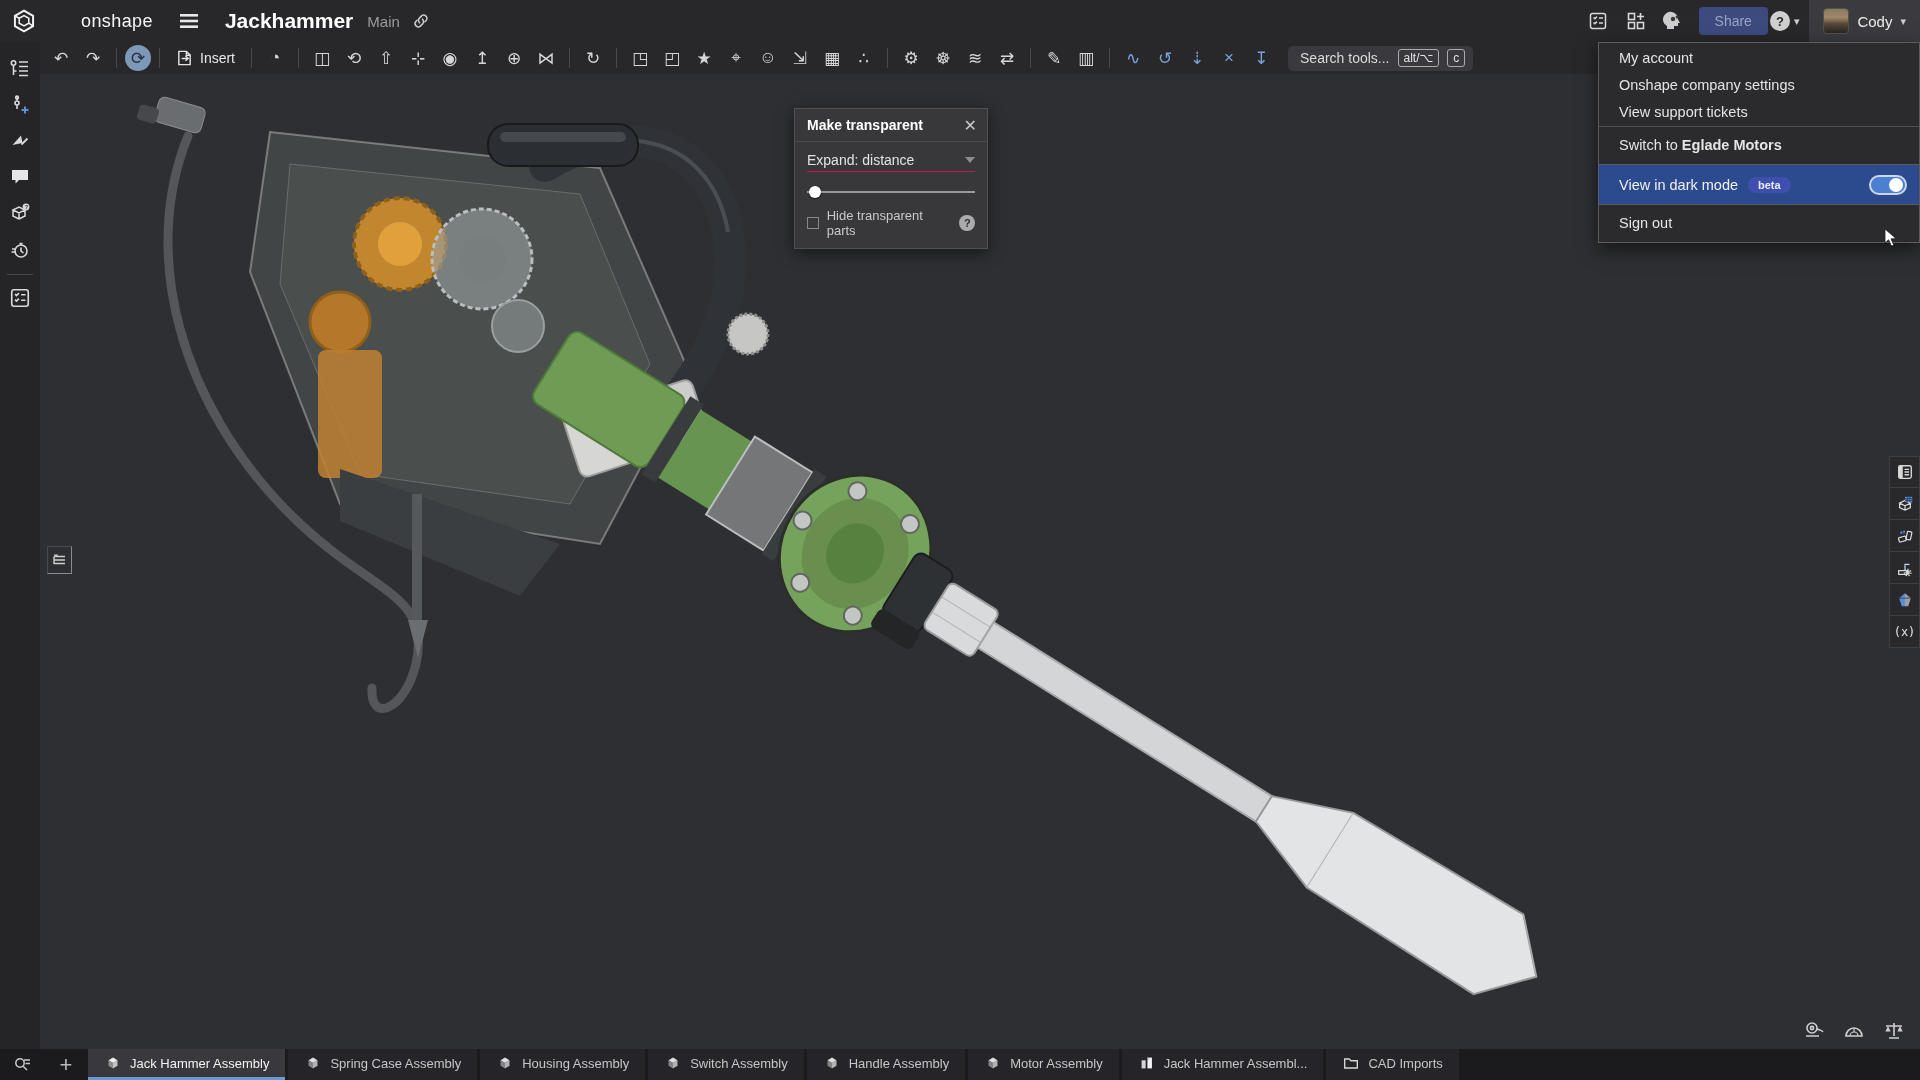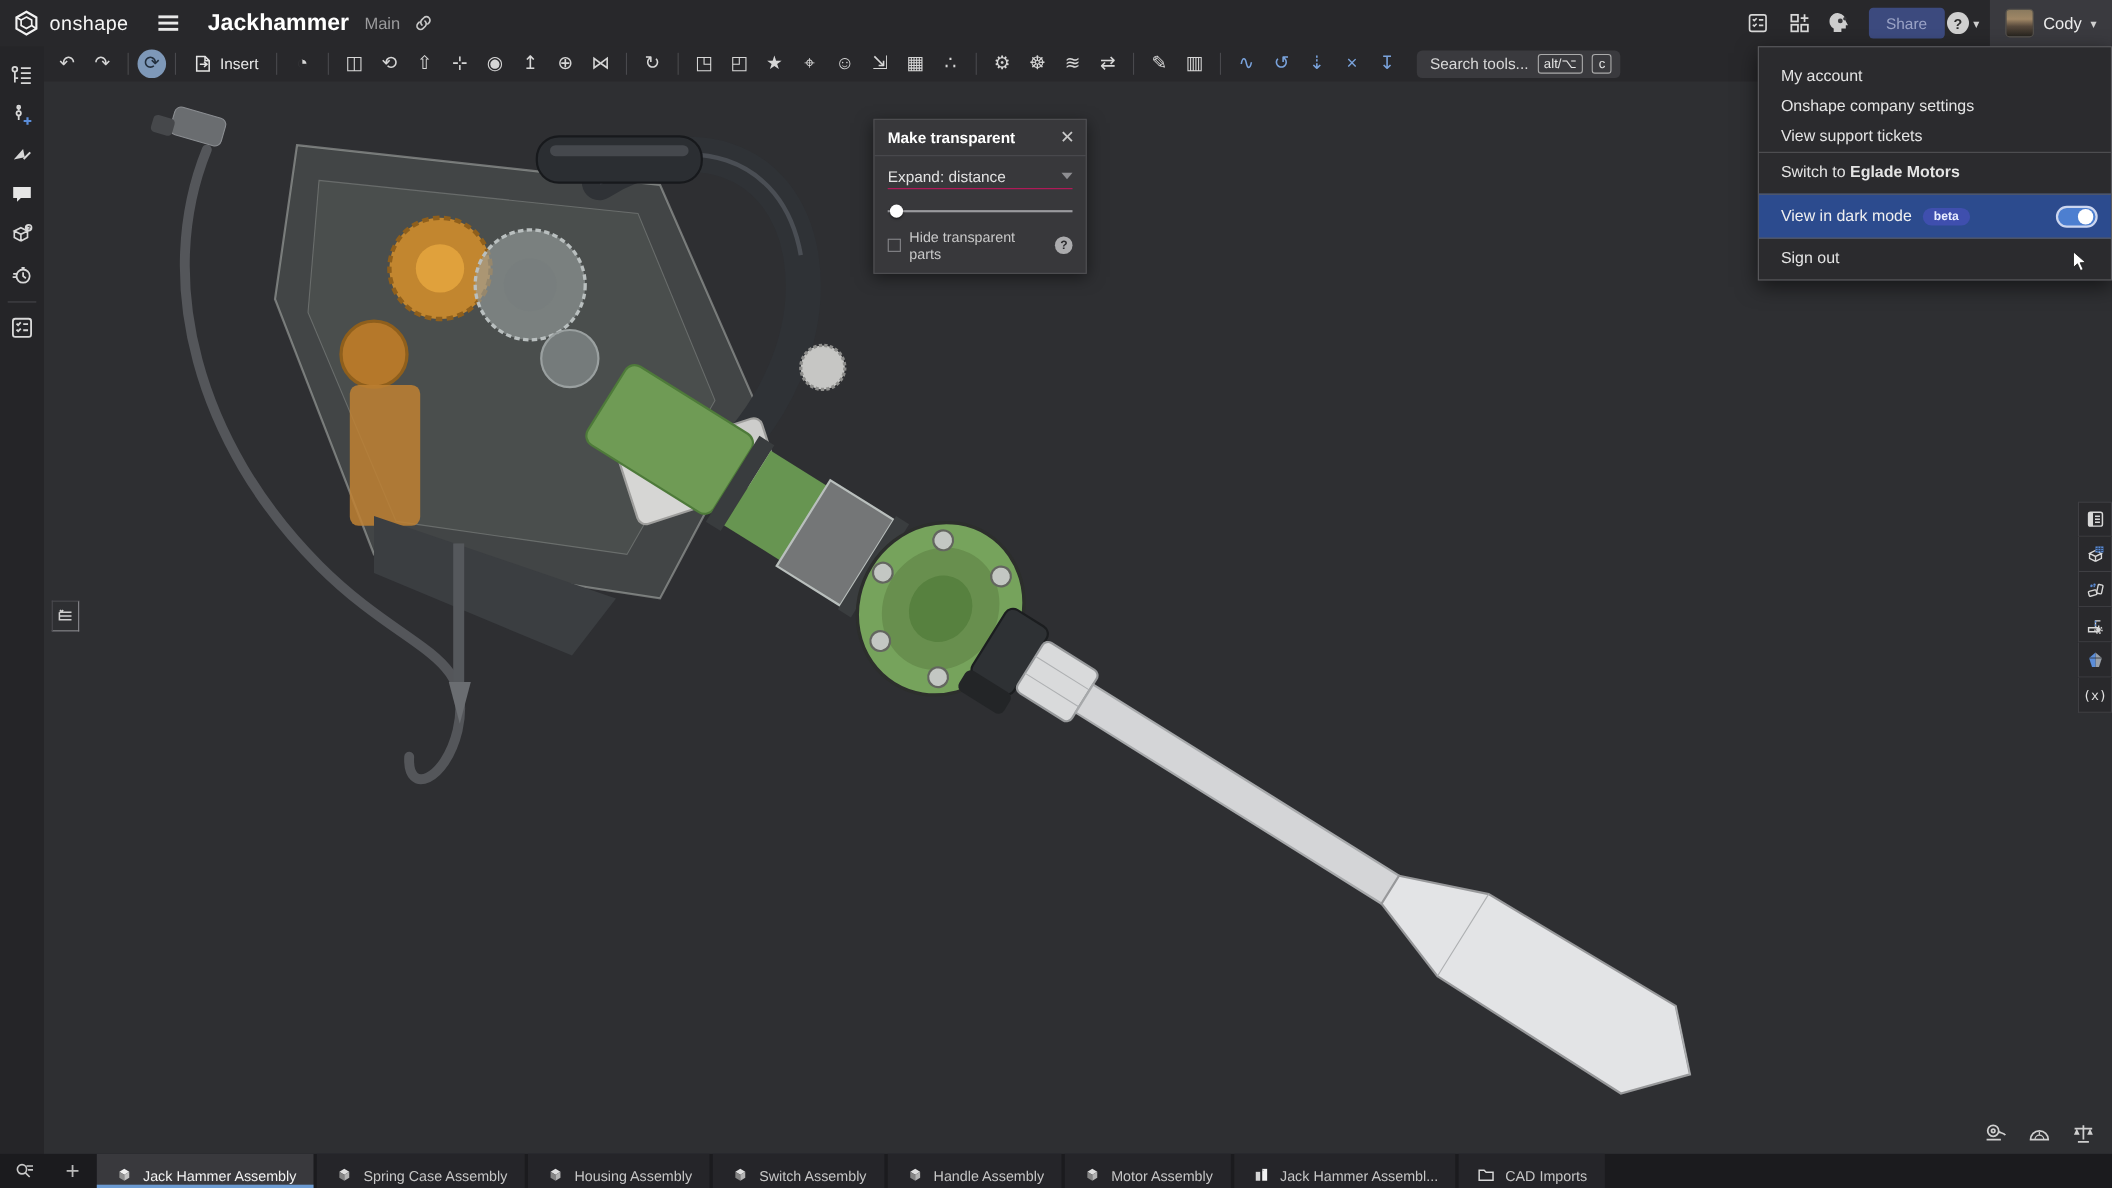--- a/index.html
+++ b/index.html
@@ -4,21 +4,21 @@
 <style>
   * { margin:0; padding:0; box-sizing:border-box; }
   html,body { width:1920px; height:1080px; overflow:hidden; background:#2e2f32;
               font-family:"Liberation Sans","DejaVu Sans",sans-serif; }
   .app { position:relative; width:1920px; height:1080px; }
 
   
   .topbar { position:absolute; left:0; top:0; width:1920px; height:42px;
             background:#28282b; display:flex; align-items:center; z-index:30; }
   .brand-wrap { display:flex; align-items:center; gap:9px; margin-left:12px; }
-  .brand { color:#f5f5f5; font-size:18px; letter-spacing:.4px; }
+  .brand { color:#f5f5f5; font-size:18px; letter-spacing:.4px;margin-left:36px; }
   .hamburger { margin-left:26px; cursor:pointer; display:flex; }
   .doc-title { margin-left:26px; color:#fff; font-size:21px; font-weight:bold; }
   .ws-label { margin-left:14px; color:#9b9b9d; font-size:15px; }
   .link-ic { margin-left:12px; display:flex; }
   .top-right { margin-left:auto; display:flex; align-items:center; height:42px; }
   .top-ic { width:30px; height:30px; display:flex; align-items:center; justify-content:center;
             margin-right:8px; cursor:pointer; }
   .share-btn { background:#3c4a7e; color:#9aa3c6; font-size:14px; border:none; border-radius:4px;
                padding:6px 16px; margin:0 2px; cursor:pointer; }
   .help-wrap { display:flex; align-items:center; gap:4px; margin-right:10px; cursor:pointer; }
@@ -90,21 +90,21 @@
   .dlg-check { display:flex; align-items:center; gap:8px; margin:10px 12px 10px 12px; }
   .checkbox { width:12px; height:12px; border:1px solid #86868a; background:transparent; cursor:pointer; }
   .dlg-check label { color:#c9c9c9; font-size:13px; cursor:pointer; }
   .dlg-help { margin-left:auto; width:16px; height:16px; border-radius:50%; background:#ababad;
               color:#2c2c2e; font-size:11px; font-weight:bold; display:flex; align-items:center;
               justify-content:center; cursor:pointer; }
 
   
   .usermenu { position:absolute; left:1598px; top:42px; width:322px; background:#2b2b2e;
               border:1px solid #5c5c60; box-shadow:0 6px 18px rgba(0,0,0,.55); z-index:50;
-              padding-top:14px; }
+              padding-top:2px; }
   .um-item { height:27px; line-height:27px; padding-left:20px; color:#e4e4e4; font-size:14.5px;
              cursor:pointer; white-space:nowrap; }
   .um-item.tall { height:37px; line-height:37px; }
   .um-sep { height:1px; background:#515155; }
   .um-switch b { font-weight:bold; }
   .um-dark { height:41px; background:#2c4b8e; border-top:1px solid #5c5c60; border-bottom:1px solid #5c5c60;
              display:flex; align-items:center; padding:0 12px 0 20px; cursor:pointer; }
   .um-dark .lbl { color:#f0f0f0; font-size:14.5px; }
   .beta-pill { margin-left:10px; background:#3f4fae; color:#e9edff; font-size:11px; font-weight:bold;
                padding:2px 10px; border-radius:10px; }
@@ -113,21 +113,21 @@
   .toggle .knob { position:absolute; right:2px; top:1px; width:14px; height:14px; border-radius:50%;
                   background:#fff; }
 
   .cursor-arrow { position:absolute; left:1884px; top:228px; z-index:60; pointer-events:none; }
 
   
   .tabsbar { position:absolute; left:0; bottom:0; width:1920px; height:31px; background:#1b1b1e;
              display:flex; align-items:stretch; z-index:30; }
   .bb-btn { width:44px; display:flex; align-items:center; justify-content:center; cursor:pointer; }
   .bb-plus { color:#b9b9b9; font-size:22px; line-height:22px; }
-  .tab { display:flex; align-items:flex-end; gap:8px; padding:0 16px; margin-right:3px;
+  .tab { display:flex; align-items:center; gap:8px; padding:0 16px; margin-right:3px;
          background:#252529; color:#c6c6c6; font-size:13px; cursor:pointer; white-space:nowrap;
          border-bottom:3px solid transparent; }
   .tab.active { background:#39393d; color:#f2f2f2; border-bottom:3px solid #6b9ad1; }
 
   svg { display:block; }
 </style>
 </head>
 <body>
 
 <div class="app">

